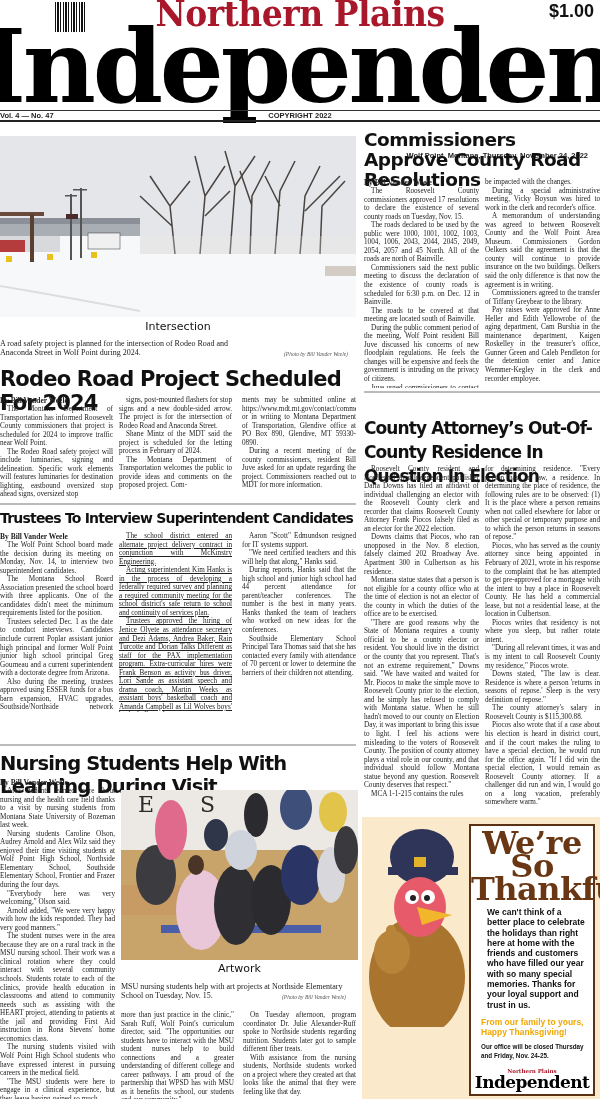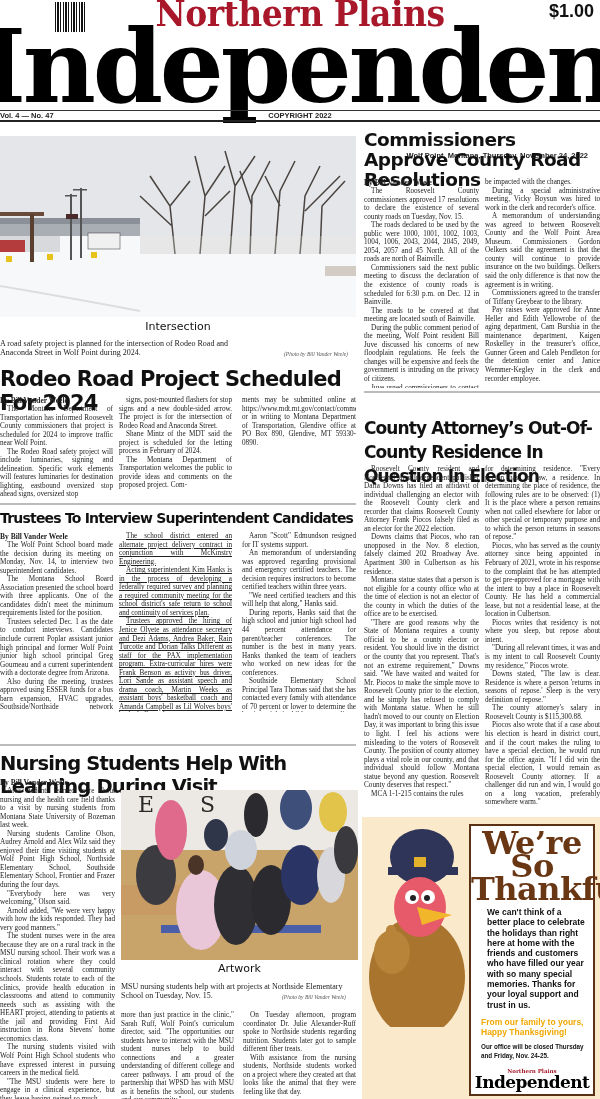--- a/index.html
+++ b/index.html
@@ -109,39 +109,39 @@
   <p>The Montana Department of Transportation has informed Roosevelt County commissioners that project is scheduled for 2024 to improve traffic near Wolf Point.</p>
   <p>The Rodeo Road safety project will include luminaries, signing and delineation. Specific work elements will features luminaries for destination lighting, eastbound oversized stop ahead signs, oversized stop</p>
 </div>
 <div class="col" style="left:119px;top:396px;width:113px;height:102px;">
   <p>signs, post-mounted flashers for stop signs and a new double-sided arrow. The project is for the intersection of Rodeo Road and Anaconda Street.</p>
   <p>Shane Mintz of the MDT said the project is scheduled for the letting process in February of 2024.</p>
   <p>The Montana Department of Transportation welcomes the public to provide ideas and comments on the proposed project. Com-</p>
 </div>
 <div class="col" style="left:242px;top:396px;width:114px;height:102px;">
   <p style="text-indent:0">ments may be submitted online at https://www.mdt.mt.gov/contact/commentform.aspx or in writing to Montana Department of Transportation, Glendive office at PO Box 890, Glendive, MT 59330-0890.</p>
+  <p>During a recent meeting of the county commissioners, resident Bill Juve asked for an update regarding the project. Commissioners reached out to MDT for more information.</p>
 </div>
 <div class="rule" style="left:0;top:503px;width:356px;"></div>
 
 <div class="headline" style="left:0;top:510px;font-size:14px;width:360px;">Trustees To Interview Superintendent Candidates</div>
 <div class="col" style="left:0;top:532px;width:113px;height:180px;">
   <div class="byline">By Bill Vander Weele</div>
   <p>The Wolf Point School board made the decision during its meeting on Monday, Nov. 14, to interview two superintendent candidates.</p>
   <p>The Montana School Board Association presented the school board with three applicants. One of the candidates didn't meet the minimum requirements listed for the position.</p>
   <p>Trustees selected Dec. 1 as the date to conduct interviews. Candidates include current Poplar assistant junior high principal and former Wolf Point junior high school principal Greg Gourneau and a current superintendent with a doctorate degree from Arizona.</p>
   <p>Also during the meeting, trustees approved using ESSER funds for a bus barn expansion, HVAC upgrades, Southside/Northside network improvements and high school weight room expansion.</p>
 </div>
 <div class="col" style="left:119px;top:532px;width:113px;height:180px;text-decoration:underline;">
   <p>The school district entered an alternate project delivery contract in conjunction with McKinstry Engineering.</p>
   <p>Acting superintendent Kim Hanks is in the process of developing a federally required survey and planning a required community meeting for the school district's safe return to school and continuity of services plan.</p>
   <p>Trustees approved the hiring of Jenice Olyete as attendance secretary and Dezi Adams, Andrea Baker, Rain Turcotte and Dorian Talks Different as staff for the PAX implementation program. Extra-curricular hires were Frank Benson as activity bus driver, Lori Sande as assistant speech and drama coach, Martin Weeks as assistant boys' basketball coach and Amanda Campbell as Lil Wolves boys' basketball coach.</p>
 </div>
 <div class="col" style="left:242px;top:532px;width:114px;height:180px;">
   <p>Aaron "Scott" Edmundson resigned for IT systems support.</p>
-  <p>An memorandum of understanding was approved regarding provisional and emergency certified teachers. The decision requires instructors to become certified teachers within three years.</p>
   <p>"We need certified teachers and this will help that along," Hanks said.</p>
   <p>During reports, Hanks said that the high school and junior high school had 44 percent attendance for parent/teacher conferences. The number is the best in many years. Hanks thanked the team of teachers who worked on new ideas for the conferences.</p>
   <p>Southside Elementary School Principal Tara Thomas said that she has contacted every family with attendance of 70 percent or lower to determine the barriers of their children not attending.</p>
 </div>
 <div class="rule" style="left:0;top:744px;width:356px;"></div>
 
 <div class="headline" style="left:0;top:752px;font-size:19.5px;width:360px;">Nursing Students Help With Learning During Visit</div>
 <div class="col" style="left:0;top:778px;width:115px;height:321px;">
   <div class="byline">By Bill Vander Weele</div>
   <p>Area students learned more about nursing and the health care field thanks to a visit by nursing students from Montana State University of Bozeman last week.</p>
@@ -212,21 +212,21 @@
 <div class="col" style="left:364px;top:465px;width:115px;height:345px;">
   <p>Roosevelt County resident and Northern Plains Independent publisher Darla Downs has filed an affidavit of individual challenging an elector with the Roosevelt County clerk and recorder that claims Roosevelt County Attorney Frank Piocos falsely filed as an elector for the 2022 election.</p>
   <p>Downs claims that Piocos, who ran unopposed in the Nov. 8 election, falsely claimed 202 Broadway Ave. Apartment 300 in Culbertson as his residence.</p>
   <p>Montana statue states that a person is not eligible for a county office who at the time of election is not an elector of the county in which the duties of the office are to be exercised.</p>
   <p>"There are good reasons why the State of Montana requires a county official to be a county elector or resident. You should live in the district or the county that you represent. That's not an extreme requirement," Downs said. "We have waited and waited for Mr. Piocos to make the simple move to Roosevelt County prior to the election, and he simply has refused to comply with Montana statue. When he still hadn't moved to our county on Election Day, it was important to bring this issue to light. I feel his actions were misleading to the voters of Roosevelt County. The position of county attorney plays a vital role in our county, and that individual should follow Montana statue beyond any question. Roosevelt County deserves that respect."</p>
   <p>MCA 1-1-215 contains the rules</p>
 </div>
 <div class="col" style="left:485px;top:465px;width:115px;height:345px;">
   <p style="text-indent:0">for determining residence. "Every person has, in law, a residence. In determining the place of residence, the following rules are to be observed: (1) It is the place where a person remains when not called elsewhere for labor or other special or temporary purpose and to which the person returns in seasons of repose."</p>
   <p>Piocos, who has served as the county attorney since being appointed in February of 2021, wrote in his response to the complaint that he has attempted to get pre-approved for a mortgage with the intent to buy a place in Roosevelt County. He has held a commercial lease, but not a residential lease, at the location in Culbertson.</p>
-  <p>Piocos writes that residency is not where you sleep, but repose about intent.</p>
+  <p>Piocos writes that residency is not where you sleep, but rather rotate intent.</p>
   <p>"During all relevant times, it was and is my intent to call Roosevelt County my residence," Piocos wrote.</p>
   <p>Downs stated, "The law is clear. Residence is where a person 'returns in seasons of repose.' Sleep is the very definition of repose."</p>
   <p>The county attorney's salary in Roosevelt County is $115,300.88.</p>
   <p>Piocos also wrote that if a case about his election is heard in district court, and if the court makes the ruling to have a special election, he would run for the office again. "If I did win the special election, I would remain as Roosevelt County attorney. If a challenger did run and win, I would go on a long vacation, preferably somewhere warm."</p>
 </div>
 
 <div class="ad">
   <svg width="110" height="200" viewBox="0 0 110 200" style="position:absolute;left:0;top:10px;">
     <ellipse cx="55" cy="150" rx="48" ry="60" fill="#a9742e"></ellipse>
     <ellipse cx="60" cy="30" rx="32" ry="28" fill="#2e3558"></ellipse>

